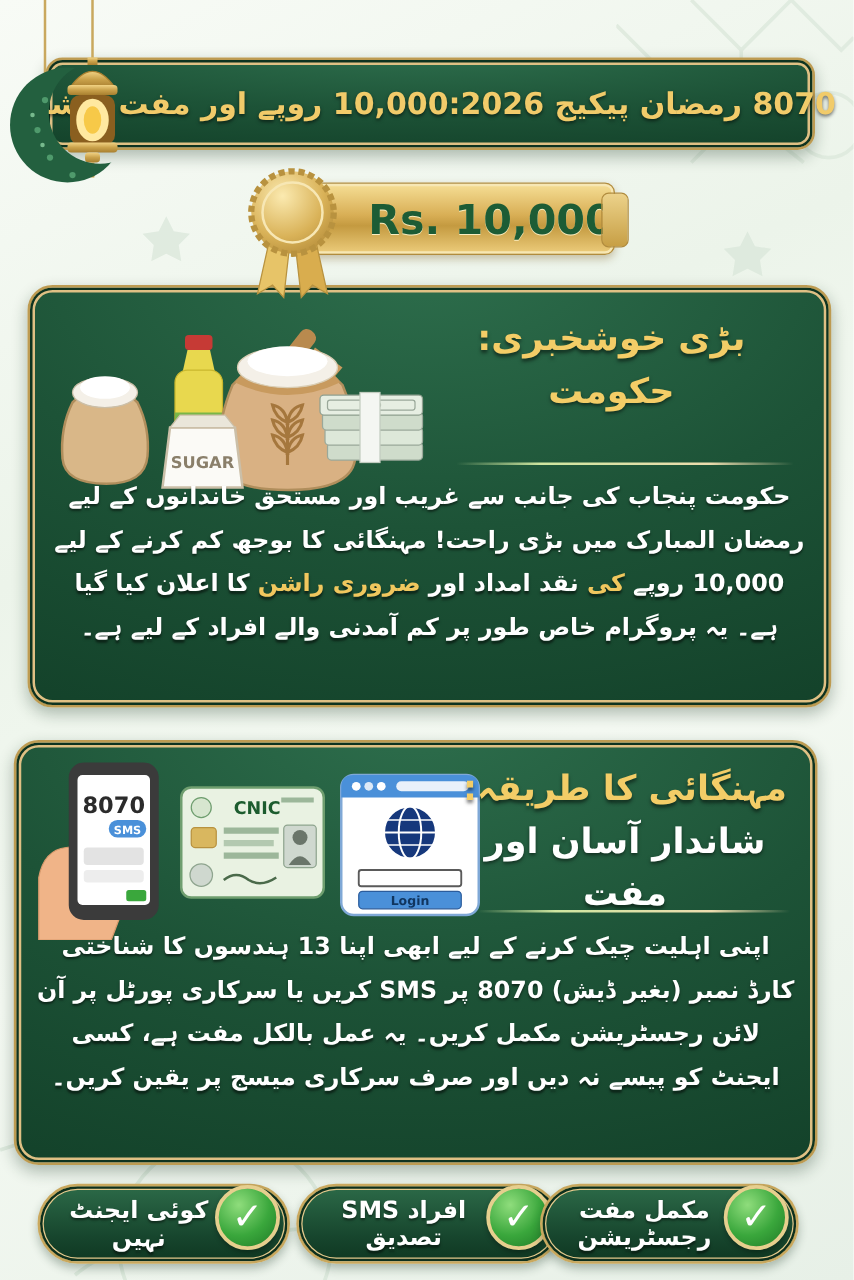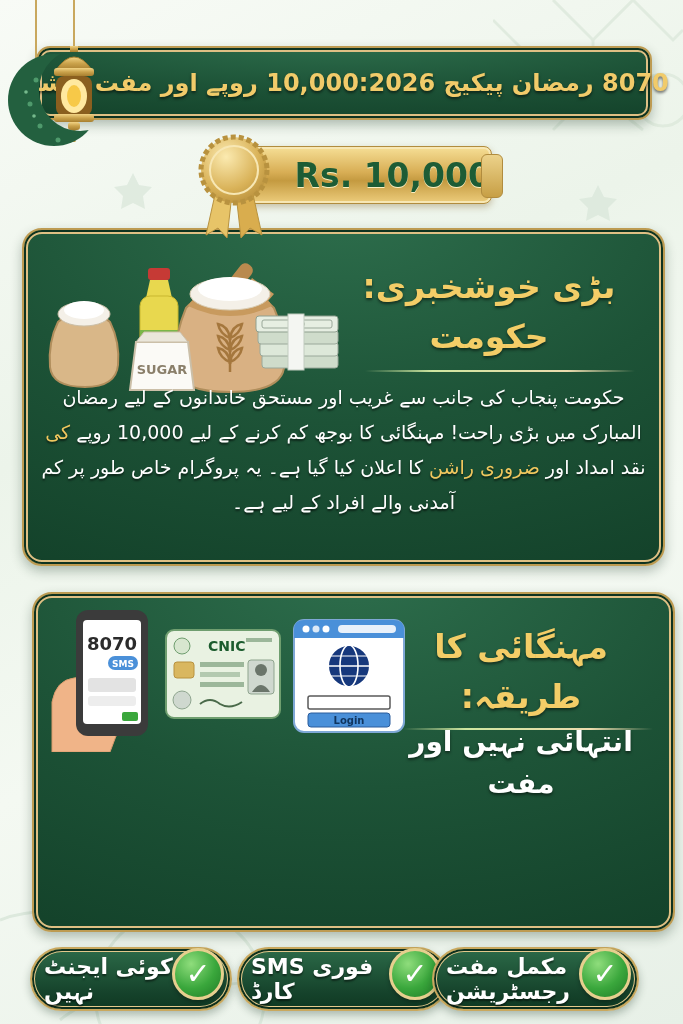--- a/index.html
+++ b/index.html
@@ -36,50 +36,50 @@
     box-shadow:0 3px 7px rgba(120,90,30,.35), inset 0 0 0 2px #f7e7b4;
     display:flex; align-items:center; justify-content:flex-end;
   }
   .plate-tab{position:absolute; right:-12px; top:7px; width:20px; height:42px; z-index:1;
     background:linear-gradient(180deg,#ecd28a,#c79f45); border-radius:6px; border:1px solid #b18c3e;}
   .plate-amount{color:#1d5c35; font-weight:bold; font-size:33px; text-shadow:0 1px 0 #fbeec0;}
   .medal{position:absolute; z-index:3; left:186px; top:134px;}
 
   
   .card1{left:22px; top:228px; width:639px; height:334px;}
-  .card2{left:32px; top:592px; width:639px; height:336px;}
+  .card2{left:11px; top:592px; width:639px; height:336px;}
   .card-illo{position:absolute; left:16px; top:12px;}
   .card-head{position:absolute; right:18px; top:20px; width:312px; text-align:center; direction:rtl;
              font-weight:bold; line-height:1.5; text-shadow:0 2px 3px rgba(0,0,0,.5);}
   .card2 .card-head{width:268px; top:16px;}
-  .head-accent{color:#f3cd67; font-size:33px; display:block;margin-top:12px;}
+  .head-accent{color:#f3cd67; font-size:28px; display:block;}
   .head-rest{color:#ffffff; font-size:28px; display:block;}
   .head-divider{position:absolute; height:2px; border-radius:1px;
     background:linear-gradient(90deg,rgba(223,192,132,0) 0%,#cfe6a0 25%,#ecdcae 75%,rgba(223,192,132,0) 100%);}
   .card1 .head-divider{right:28px; top:140px; width:270px;}
   .card2 .head-divider{right:20px; top:134px; width:250px;}
   .card-para{
     position:absolute; left:16px; right:16px; bottom:10px; top:150px;
-    direction:rtl; text-align:center; color:#ffffff; font-weight:normal;
+    direction:rtl; text-align:center; color:#ffffff; font-weight:bold;
     font-size:19px; line-height:1.85; text-shadow:0 2px 2px rgba(0,0,0,.55);
   }
   .card2 .card-para{top:146px;}
   .run-gold{color:#f0c75e;}
   .run-white{color:#ffffff;}
 
   
   .pill{
     position:absolute; z-index:2; top:947px; height:60px;
     background:linear-gradient(180deg,#2c6a48 0%,#16442c 70%,#0f3822 100%);
     border:2px solid #c9a85e; border-radius:34px;
     box-shadow:inset 0 0 0 2px #0e301d, inset 0 0 0 3px #e3c98c, 0 4px 8px rgba(20,50,30,.3);
     display:flex; align-items:center;
   }
-  .pill-label{flex:1; direction:rtl; text-align:left; color:#fff; font-weight:bold;
-              font-size:22px; padding:0 52px 0 12px; text-shadow:0 2px 2px rgba(0,0,0,.5);}
+  .pill-label{flex:1; direction:rtl; text-align:center; color:#fff; font-weight:bold;
+              font-size:19px; padding:0 52px 0 12px; text-shadow:0 2px 2px rgba(0,0,0,.5);}
   .check{
     position:absolute; right:6px; top:-1px; width:46px; height:46px; border-radius:50%;
     background:radial-gradient(circle at 35% 28%, #8fdd7c 0%, #3aa73c 55%, #1f7a26 100%);
     border:3px solid #e6cf8e; box-shadow:0 2px 4px rgba(0,0,0,.3);
     display:flex; align-items:center; justify-content:center;
     color:#fff; font-size:30px; font-weight:bold; line-height:1;
   }
   .pill-1{left:30px;  width:198px;}
   .pill-2{left:237px; width:208px;}
   .pill-3{left:432px; width:203px;}
@@ -270,31 +270,32 @@
           <line x1="281" y1="50" x2="317" y2="50" stroke="#ffffff" stroke-width="1.2"></line>
           <line x1="281" y1="70" x2="317" y2="70" stroke="#ffffff" stroke-width="1.2"></line>
         </g>
         <rect x="258" y="90" width="82" height="13" rx="2" fill="#ffffff" stroke="#5a5a5a" stroke-width="1.5"></rect>
         <rect x="258" y="107" width="82" height="14" rx="3" fill="#4a90d9" stroke="#2b5c9c"></rect>
         <text x="299" y="118" text-anchor="middle" font-size="10" font-weight="bold" fill="#10355f" font-family="DejaVu Sans, sans-serif">Login</text>
       </g>
     </svg>
     <div class="card-head">
       <span class="head-accent">مہنگائی کا طریقہ:</span>
-      <span class="head-rest">انتہائی نہیں اور مفت</span>
+      <span class="head-rest">شاندار آسان اور مفت</span>
     </div>
     <div class="head-divider"></div>
+    <div class="card-para"><span class="run-white">اپنی اہلیت چیک کرنے کے لیے ابھی اپنا 13 ہندسوں کا شناختی کارڈ نمبر (بغیر ڈیش) 8070 پر SMS کریں یا سرکاری پورٹل پر آن لائن رجسٹریشن مکمل کریں۔ یہ عمل بالکل مفت ہے، کسی ایجنٹ کو پیسے نہ دیں اور صرف سرکاری میسج پر یقین کریں۔</span></div>
   </div>
 
   <div class="pill pill-1">
     <span class="pill-label">کوئی ایجنٹ نہیں</span>
     <span class="check">✓</span>
   </div>
   <div class="pill pill-2">
-    <span class="pill-label">فوری SMS کارڈ</span>
+    <span class="pill-label">افراد SMS تصدیق</span>
     <span class="check">✓</span>
   </div>
   <div class="pill pill-3">
     <span class="pill-label">مکمل مفت رجسٹریشن</span>
     <span class="check">✓</span>
   </div>
 
 </div>
 
 </body></html>

